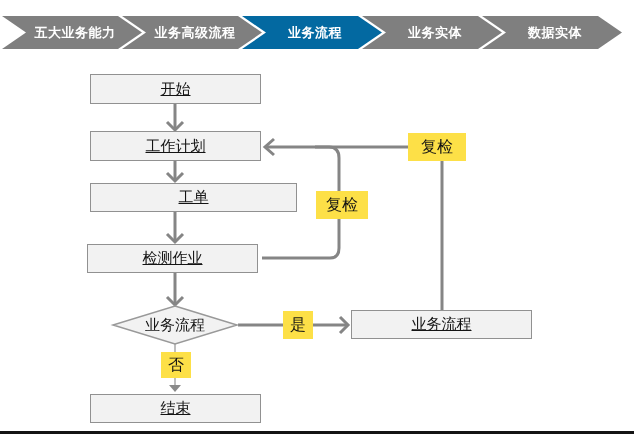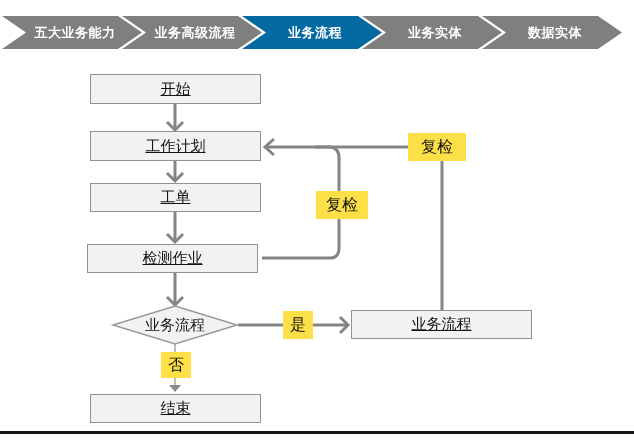--- a/index.html
+++ b/index.html
@@ -90,21 +90,21 @@
   </svg>
 
   <div class="node" style="left:90px;top:74px;width:171px;height:30px;">
       <span>开始</span>
     </div>
 
   <div class="node" style="left:90px;top:131px;width:171px;height:30px;">
       <span>工作计划</span>
     </div>
 
-  <div class="node" style="left:90px;top:183px;width:171px;height:29px;">
+  <div class="node" style="left:90px;top:183px;width:207px;height:29px;">
       <span>工单</span>
     </div>
 
   <div class="node" style="left:87px;top:244px;width:171px;height:29px;">
       <span>检测作业</span>
     </div>
 
   <div class="decision-label">
       <span>业务流程</span>
     </div>

